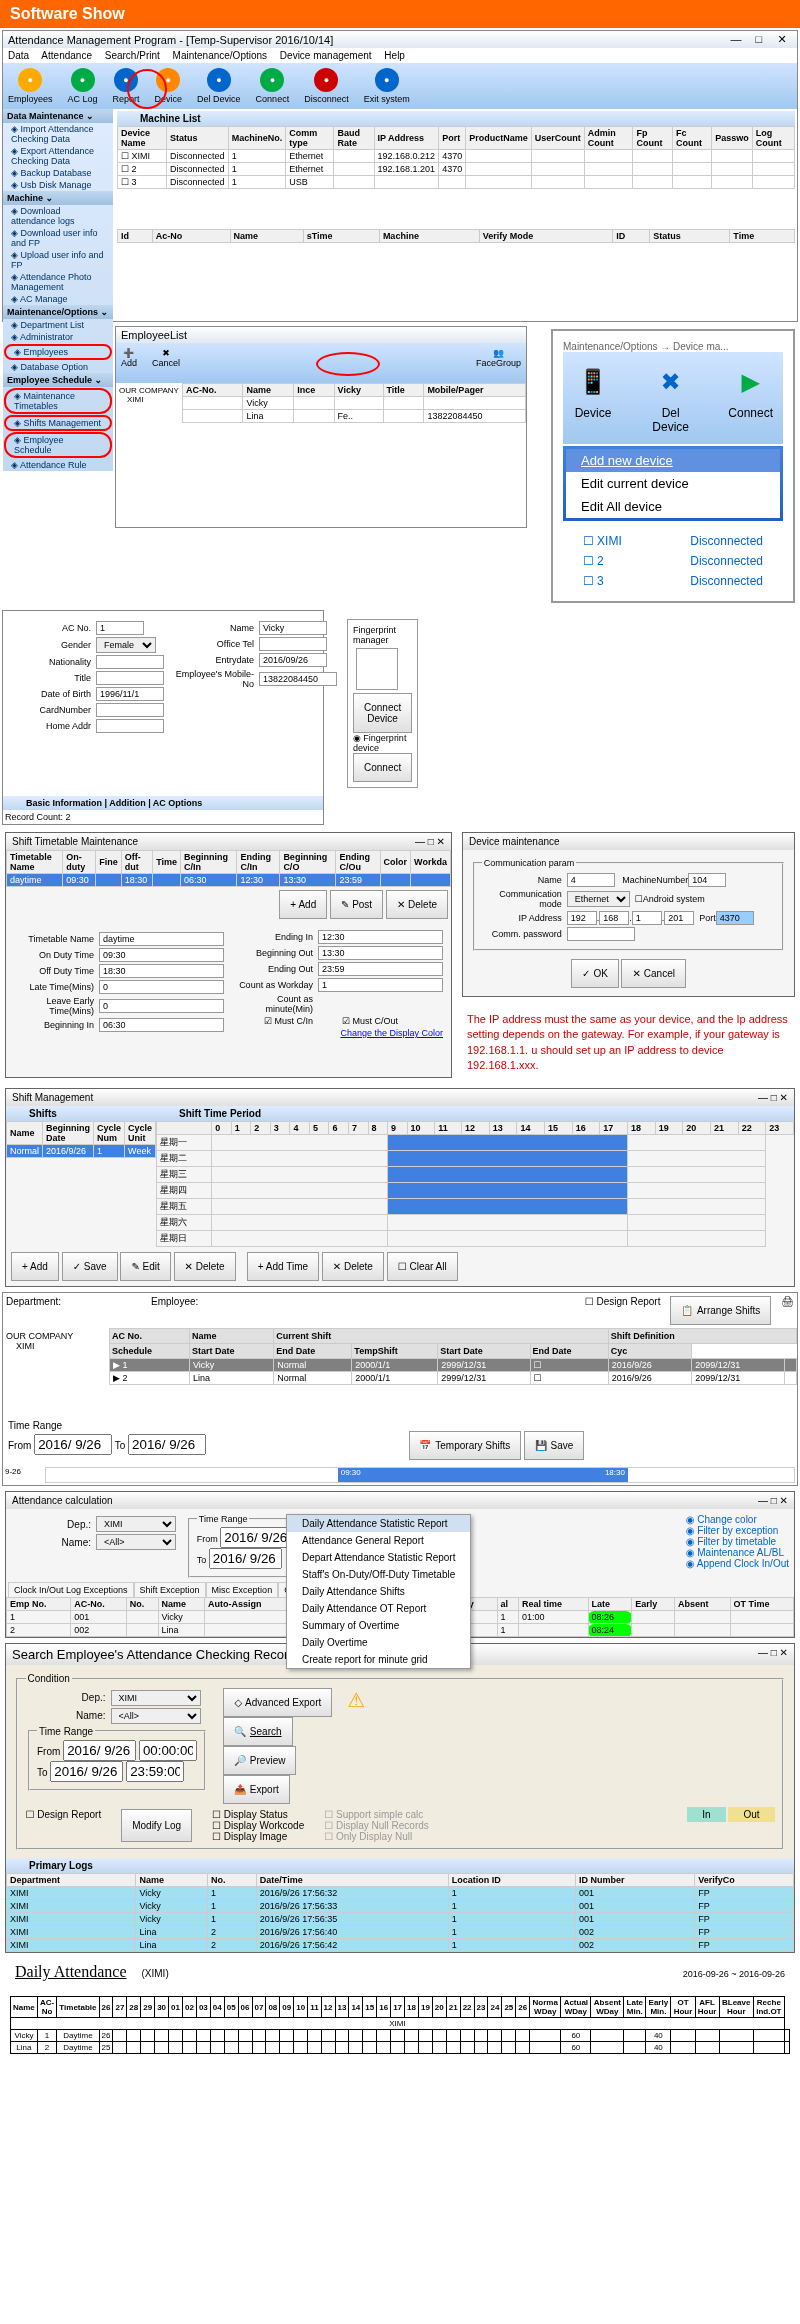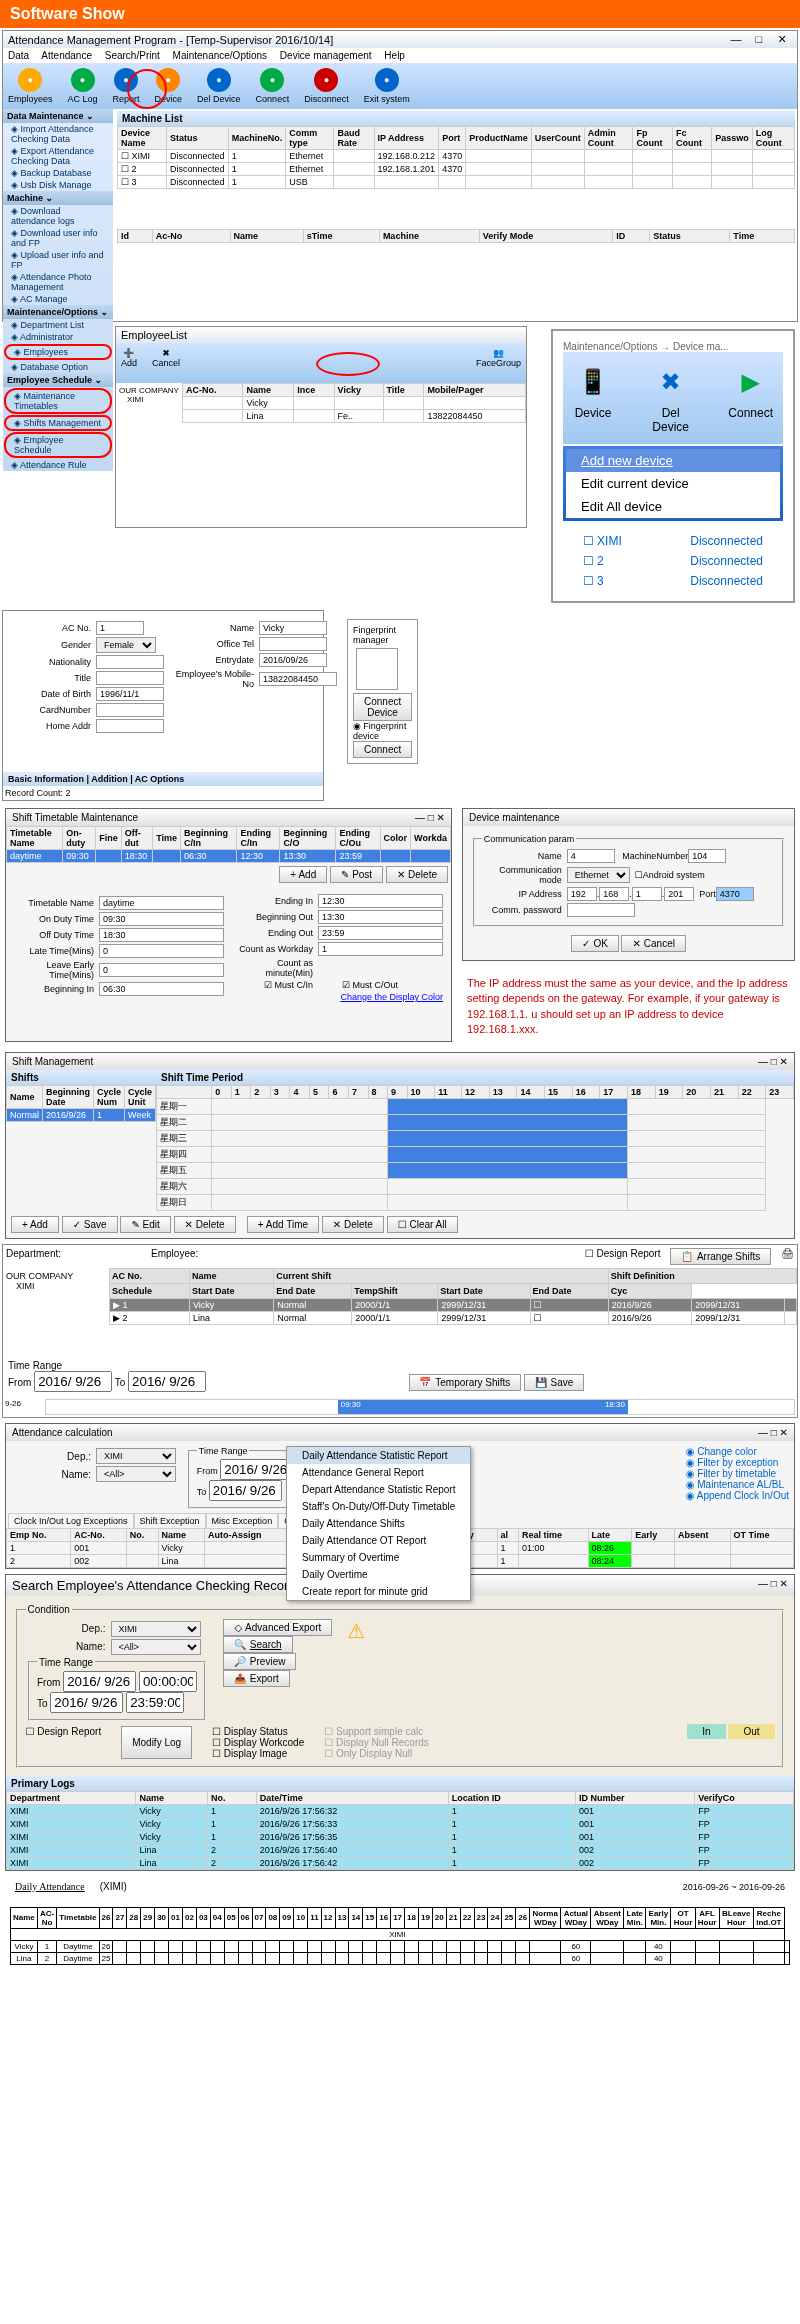--- a/index.html
+++ b/index.html
@@ -14,49 +14,49 @@
 .toolbar-btn .icon { width: 24px; height: 24px; margin: 0 auto 2px; border-radius: 50%; display: flex; align-items: center; justify-content: center; }
 .red-circle { border: 2px solid red; border-radius: 50%; position: absolute; pointer-events: none; }
 .sidebar { width: 110px; background: linear-gradient(#e0ecff, #c0d8f0); float: left; font-size: 9px; }
 .sidebar-section { padding: 2px 4px; background: linear-gradient(#c0d8f0, #a0c0e0); font-weight: bold; }
 .sidebar-item { padding: 1px 8px; cursor: pointer; color: #003366; }
 .sidebar-item.circled { border: 2px solid red; border-radius: 12px; margin: 1px; }
 .content { margin-left: 112px; padding: 2px; }
 .table { width: 100%; border-collapse: collapse; font-size: 9px; }
 .table th, .table td { border: 1px solid #ccc; padding: 1px 3px; text-align: left; }
 .table th { background: #f0f0f0; }
-.panel-title { background: linear-gradient(#e0ecff, #c0d8f0); padding: 2px 5px; font-size: 10px; font-weight: bold; }
+.panel-title { background: linear-gradient(#e0ecff, #c0d8f0); padding: 2px 23px; font-size: 10px; font-weight: bold; }
 .zoom-panel { border: 2px solid #999; margin: 5px; padding: 10px; background: #fff; }
 .zoom-toolbar { display: flex; gap: 30px; padding: 10px; background: linear-gradient(#d0e4ff, #a0c8f0); justify-content: center; }
 .zoom-btn { text-align: center; font-size: 12px; cursor: pointer; }
 .zoom-btn .zicon { width: 40px; height: 40px; margin: 0 auto 4px; display: flex; align-items: center; justify-content: center; font-size: 24px; }
 .dropdown-menu { background: linear-gradient(#4080e0, #2060c0); color: #fff; padding: 3px; margin-top: 2px; }
 .dropdown-menu .menu-item { padding: 4px 15px; cursor: pointer; font-size: 13px; }
 .dropdown-menu .menu-item.hover { background: #6090e0; text-decoration: underline; }
 .device-list { font-size: 12px; margin-top: 10px; }
 .device-list .row { display: flex; justify-content: space-between; padding: 3px 20px; color: #0066cc; }
 .red-text { color: #cc0000; font-size: 11px; line-height: 1.4; padding: 10px; }
 .dialog { border: 1px solid #666; background: #f5f5f5; margin: 5px; }
 .dialog-title { background: linear-gradient(#fff, #e0e0e0); padding: 3px 6px; display: flex; justify-content: space-between; font-size: 10px; }
 .dialog-body { padding: 8px; font-size: 9px; }
 .field { margin: 2px 0; display: flex; align-items: center; }
 .field label { width: 80px; text-align: right; padding-right: 5px; }
 .field input, .field select { border: 1px solid #999; padding: 1px 3px; font-size: 9px; }
-.btn { border: 1px solid #999; background: linear-gradient(#fff, #e0e0e0); padding: 2px 10px; cursor: pointer; font-size: 10px; display: inline-flex; align-items: center; gap: 3px; }
+.btn { border: 1px solid #999; background: linear-gradient(#fff, #e0e0e0); padding: 8px 10px; cursor: pointer; font-size: 10px; display: inline-flex; align-items: center; gap: 3px; }
 .schedule-table th { background: #e0e0e0; font-size: 9px; padding: 2px; }
 .schedule-table td { font-size: 9px; padding: 1px 3px; }
 .schedule-table .selected { background: #808080; color: #fff; }
 .report-menu { background: #fff; border: 1px solid #999; box-shadow: 2px 2px 4px rgba(0,0,0,0.3); font-size: 10px; }
 .report-menu .item { padding: 3px 15px; cursor: pointer; }
 .search-panel { background: #f0ede0; padding: 8px; }
 .highlight-row { background: #a0e0f0; }
 .daily-table { border-collapse: collapse; font-size: 8px; margin: 10px; }
 .daily-table th, .daily-table td { border: 1px solid #000; padding: 1px 2px; text-align: center; }
-.section-title { font-family: 'Times New Roman', serif; font-size: 10px; padding: 5px 15px; text-decoration: underline; }
-.green-cell { background: #00ff00; }
+.section-title { font-family: 'Times New Roman', serif; font-size: 16px; padding: 5px 15px; text-decoration: underline; }
+.green-cell { background: #00ff00; border-radius: 6px; }
 .clearfix::after { content: ""; display: table; clear: both; }
 </style>
 </head>
 <body>
 
 <div class="header-bar">Software Show</div>
 
 <div class="window" style="height: 290px; position: relative;">
   <div class="titlebar">
     <span>Attendance Management Program - [Temp-Supervisor 2016/10/14]</span>

